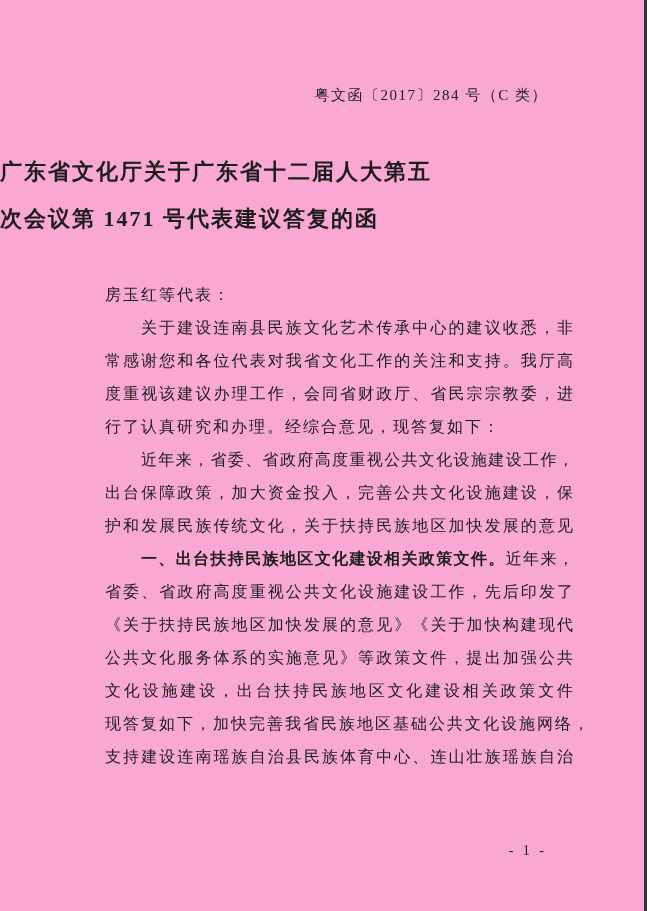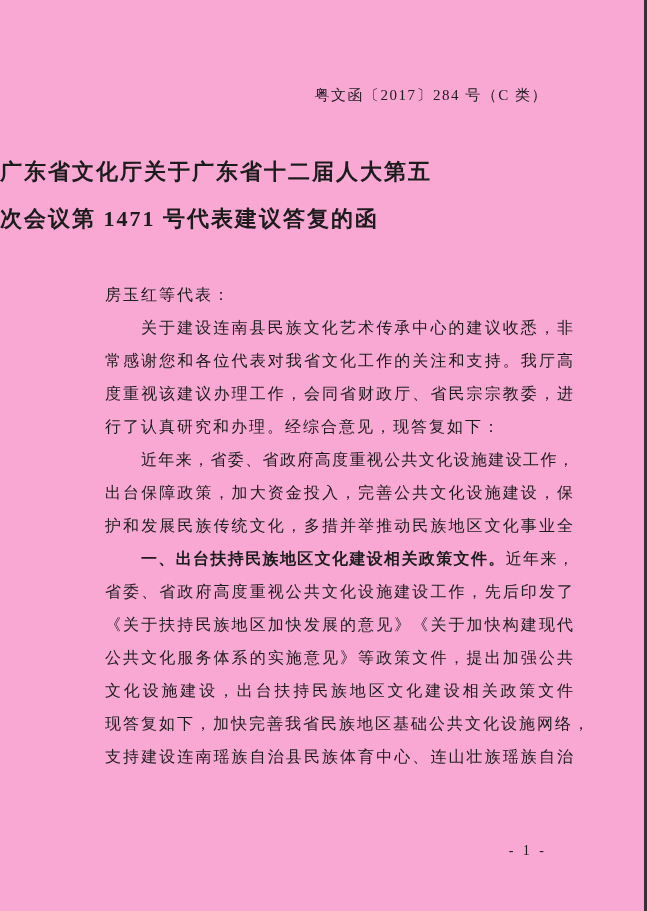--- a/index.html
+++ b/index.html
@@ -90,21 +90,21 @@
 
   <div class="body-block">
     <div class="line">房玉红等代表：</div>
     <div id="body-lines">
         <div class="line indent j">关于建设连南县民族文化艺术传承中心的建议收悉，非</div>
         <div class="line j">常感谢您和各位代表对我省文化工作的关注和支持。我厅高</div>
         <div class="line j">度重视该建议办理工作，会同省财政厅、省民宗宗教委，进</div>
         <div class="line">行了认真研究和办理。经综合意见，现答复如下：</div>
         <div class="line indent j tight">近年来，省委、省政府高度重视公共文化设施建设工作，</div>
         <div class="line j">出台保障政策，加大资金投入，完善公共文化设施建设，保</div>
-        <div class="line j">护和发展民族传统文化，多措并举推动民族地区文化事业全</div>
+        <div class="line j">护和发展民族传统文化，关于扶持民族地区加快发展的意见</div>
         <div class="line indent j tight"><strong class="section-heading">一、出台扶持民族地区文化建设相关政策文件。</strong>近年来，</div>
         <div class="line j">省委、省政府高度重视公共文化设施建设工作，先后印发了</div>
         <div class="line j">《关于扶持民族地区加快发展的意见》《关于加快构建现代</div>
         <div class="line j">公共文化服务体系的实施意见》等政策文件，提出加强公共</div>
         <div class="line j">文化设施建设，出台扶持民族地区文化建设相关政策文件</div>
         <div class="line j">现答复如下，加快完善我省民族地区基础公共文化设施网络，</div>
         <div class="line j">支持建设连南瑶族自治县民族体育中心、连山壮族瑶族自治</div>
       </div>
   </div>
 

